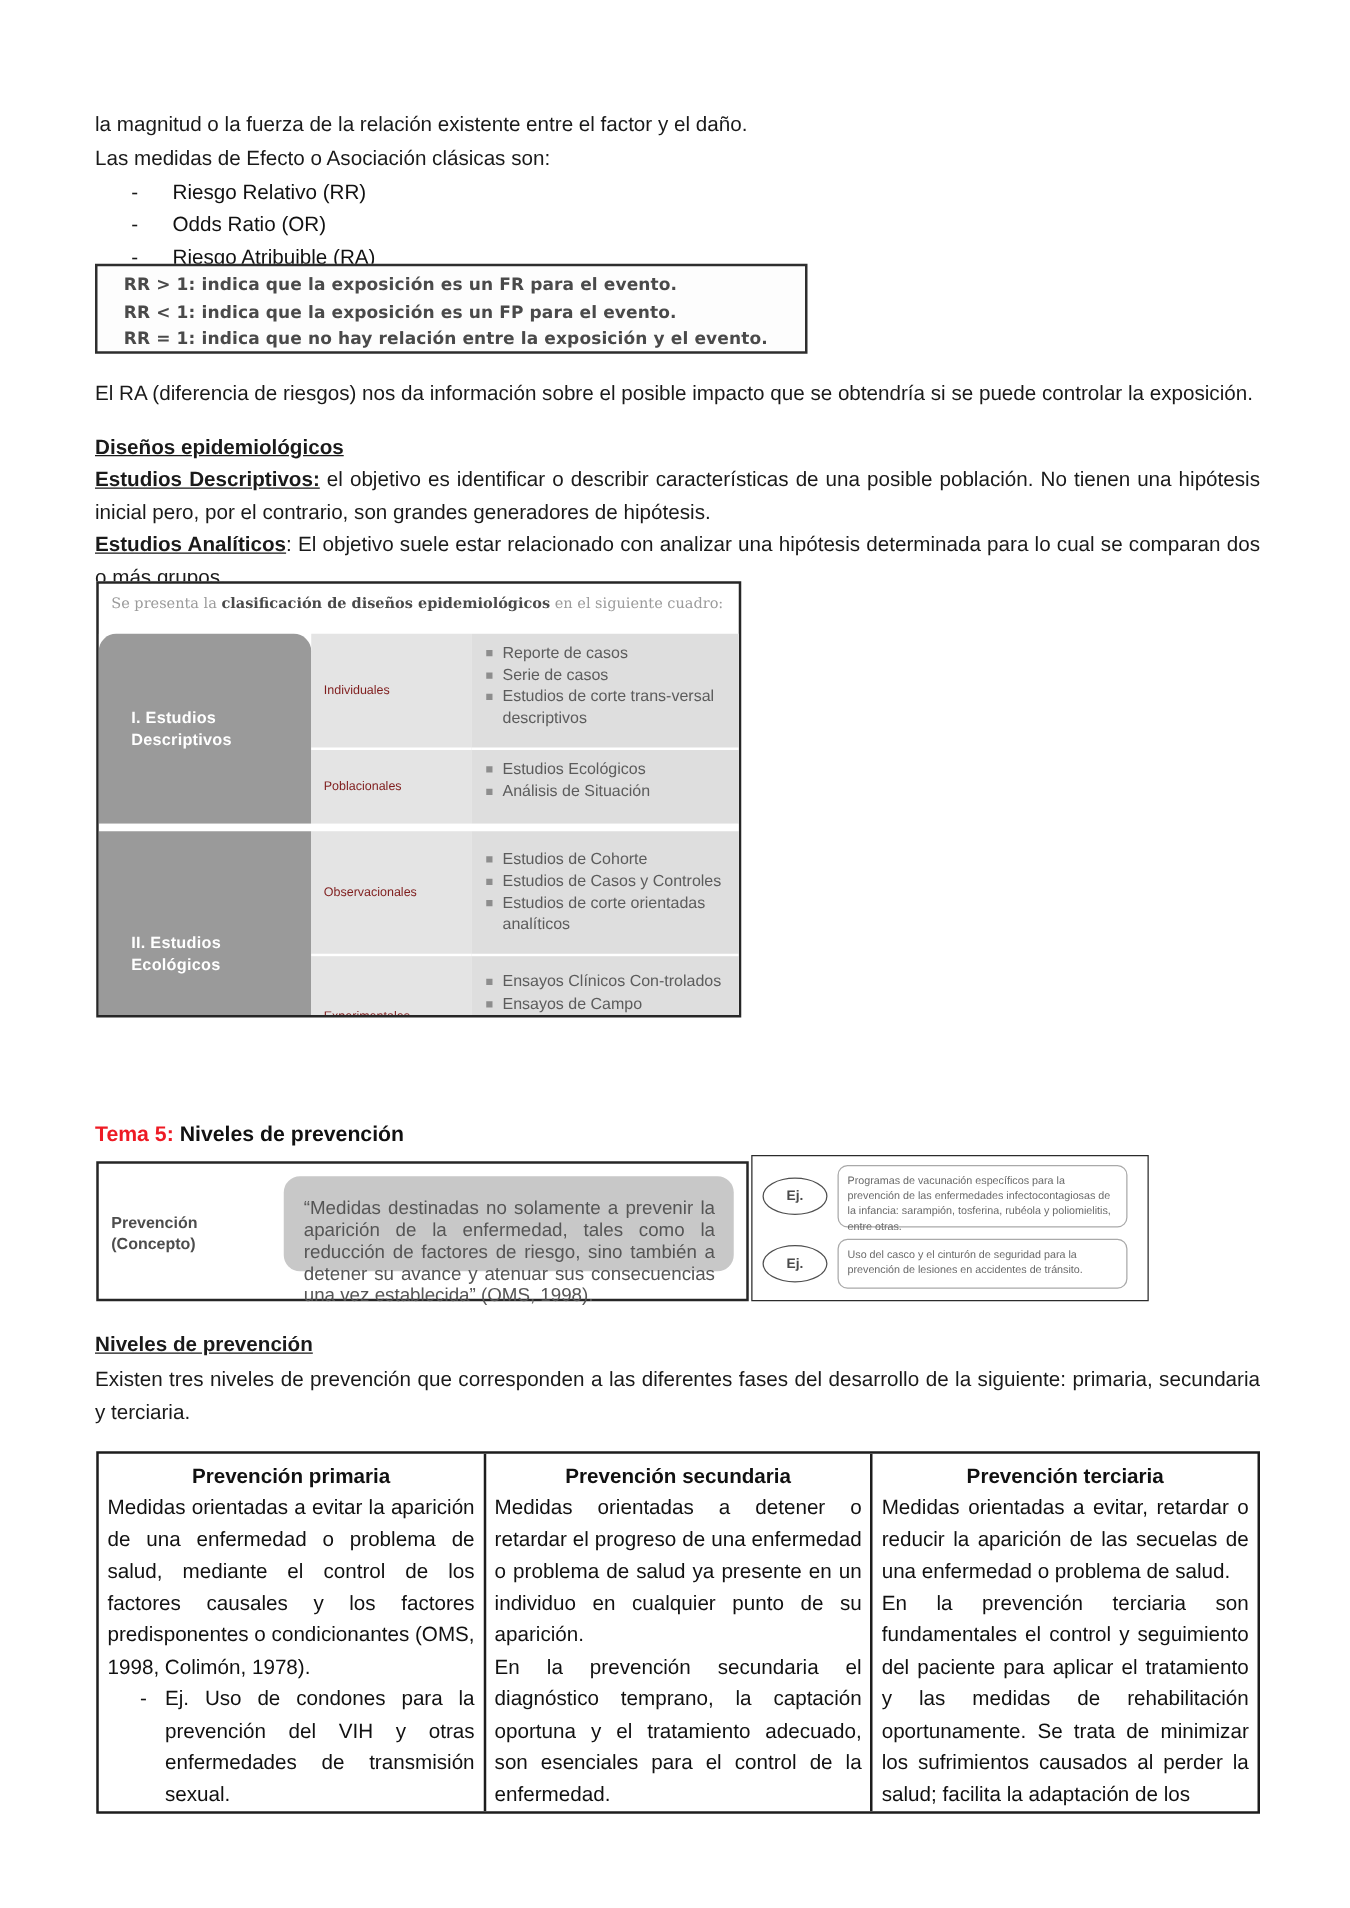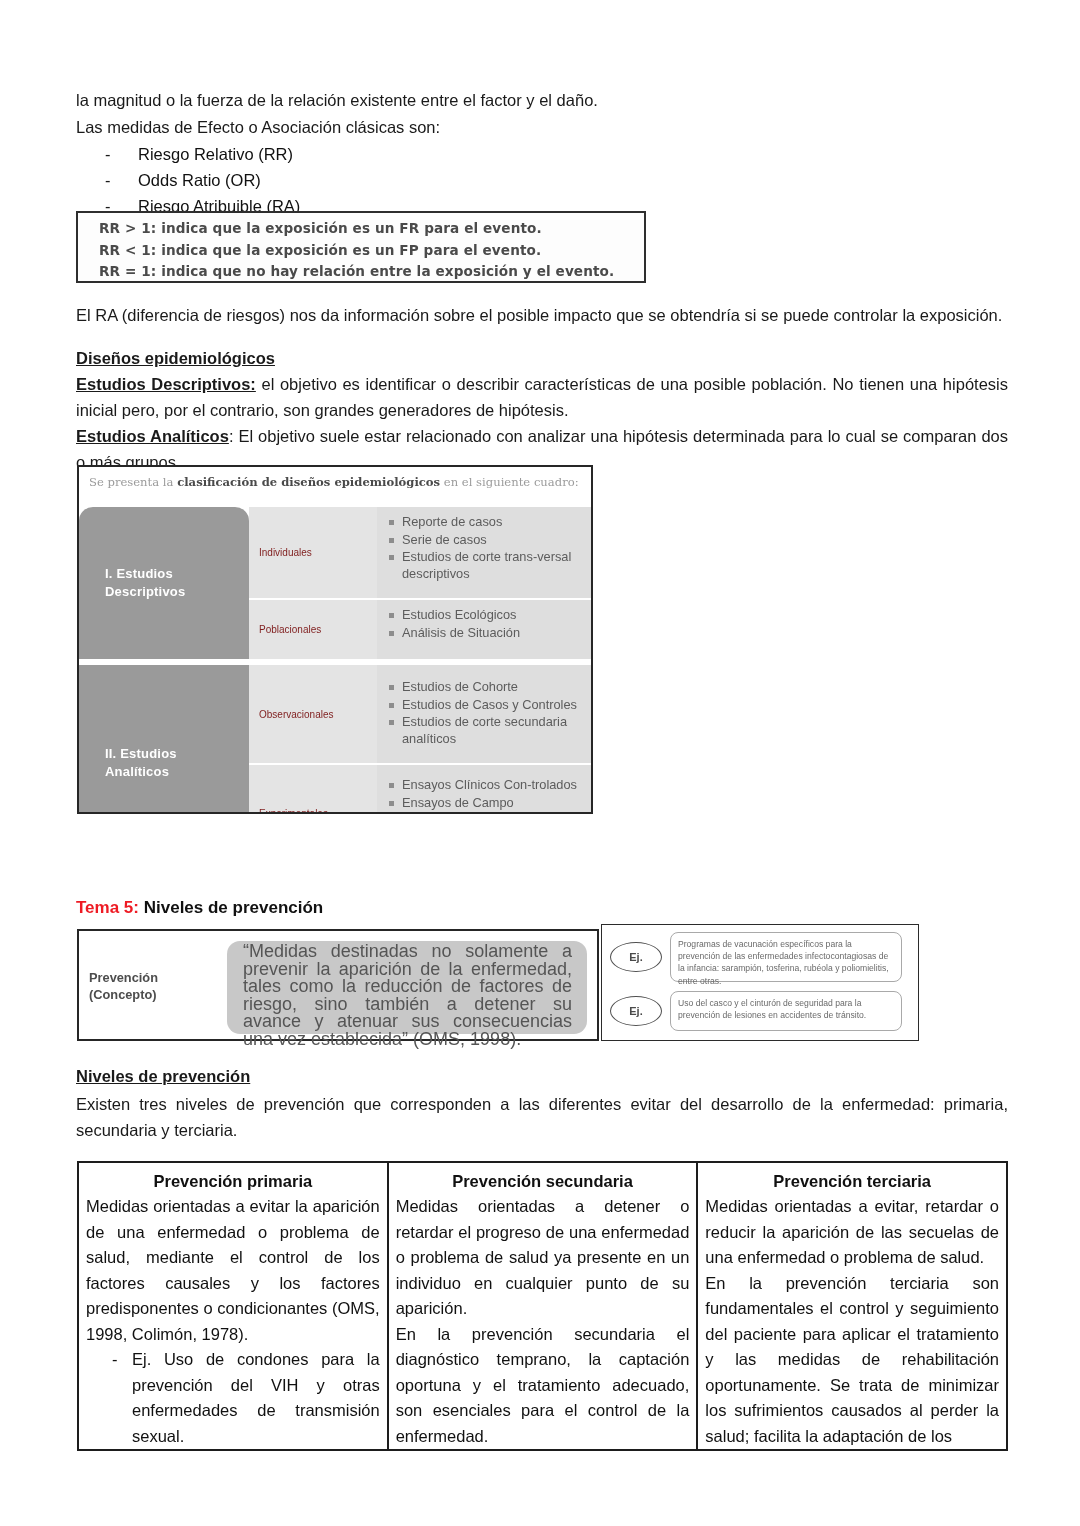--- a/index.html
+++ b/index.html
@@ -138,25 +138,25 @@
     position: absolute;
     left: 10px; top: 38px;
     width: 150px;
     font-size: 12.8px; font-weight: bold;
     line-height: 17px;
     color: #4d4d4d;
   }
   .prev-quote {
     position: absolute;
     left: 148px; top: 10px;
-    width: 360px; height: 93px;
+    width: 360px; height: 76px;
     background: #c8c8c8;
     border-radius: 13px;
-    padding: 2px 15px 0 16px;
-    font-size: 18px;
+    padding: 17px 15px 0 16px;
+    font-size: 15px;
     line-height: 17.5px;
     color: #555555;
     text-align: justify;
   }
 
   .ej-fig {
     position: absolute;
     left: 601px; top: 909px;
     width: 318px; height: 117px;
     border: 1.6px solid #2b2b2b;
@@ -286,29 +286,29 @@
           <li>Estudios Ecológicos</li>
           <li>Análisis de Situación</li>
         </ul>
       </div>
 
       <div class="cg-gap" style="grid-row:3; grid-column:1 / span 3;"></div>
 
       <div class="cg-label" style="grid-row: 4 / span 2; grid-column: 1;">
         <div>
           <div>II. Estudios</div>
-          <div>Analíticos</div>
+          <div>Ecológicos</div>
         </div>
       </div>
       <div class="cg-mid" style="grid-row:4; grid-column:2;">Observacionales</div>
       <div class="cg-items" style="grid-row:4; grid-column:3; padding-top:14px;">
         <ul>
           <li>Estudios de Cohorte</li>
           <li>Estudios de Casos y Controles</li>
-          <li>Estudios de corte secundaria analíticos</li>
+          <li>Estudios de corte orientadas analíticos</li>
         </ul>
       </div>
 
       <div class="cg-mid nb" style="grid-row:5; grid-column:2;">Experimentales</div>
       <div class="cg-items nb" style="grid-row:5; grid-column:3; padding-top:12px;">
         <ul>
           <li>Ensayos Clínicos Con-trolados</li>
           <li>Ensayos de Campo</li>
           <li>Ensayos Comunitarios</li>
         </ul>
@@ -337,21 +337,21 @@
     <div class="ej-row" style="left:8px; top:66px; width:300px;">
       <div class="ej-oval">Ej.</div>
       <div class="ej-card" style="margin-left:8px; width:232px; height:40px;">Uso del casco y  el cinturón de seguridad para la prevención de lesiones en accidentes de tránsito.</div>
     </div>
   </div>
 
   <div class="body-text" style="top:1048px;">
     <span class="u"> Niveles de prevención </span>
   </div>
 
-  <div class="body-text just" style="top:1076px;">Existen tres niveles de prevención que corresponden a las diferentes evitar del desarrollo de la enfermedad: primaria, secundaria y terciaria.</div>
+  <div class="body-text just" style="top:1076px;">Existen tres niveles de prevención que corresponden a las diferentes fases del desarrollo de la siguiente: primaria, secundaria y terciaria.</div>
 
   <div class="tbl">
 
     <div class="tcol">
       <div class="tcol-head">Prevención primaria </div>
       <p>Medidas orientadas a evitar la aparición de una enfermedad o problema de salud, mediante el control de los factores causales y los factores predisponentes o condicionantes (OMS, 1998, Colimón, 1978).</p>
       <div class="tdash">
         <span class="m">-</span>
         <span class="t">Ej. Uso de condones para la prevención del VIH y otras enfermedades de transmisión sexual.</span>
       </div>

